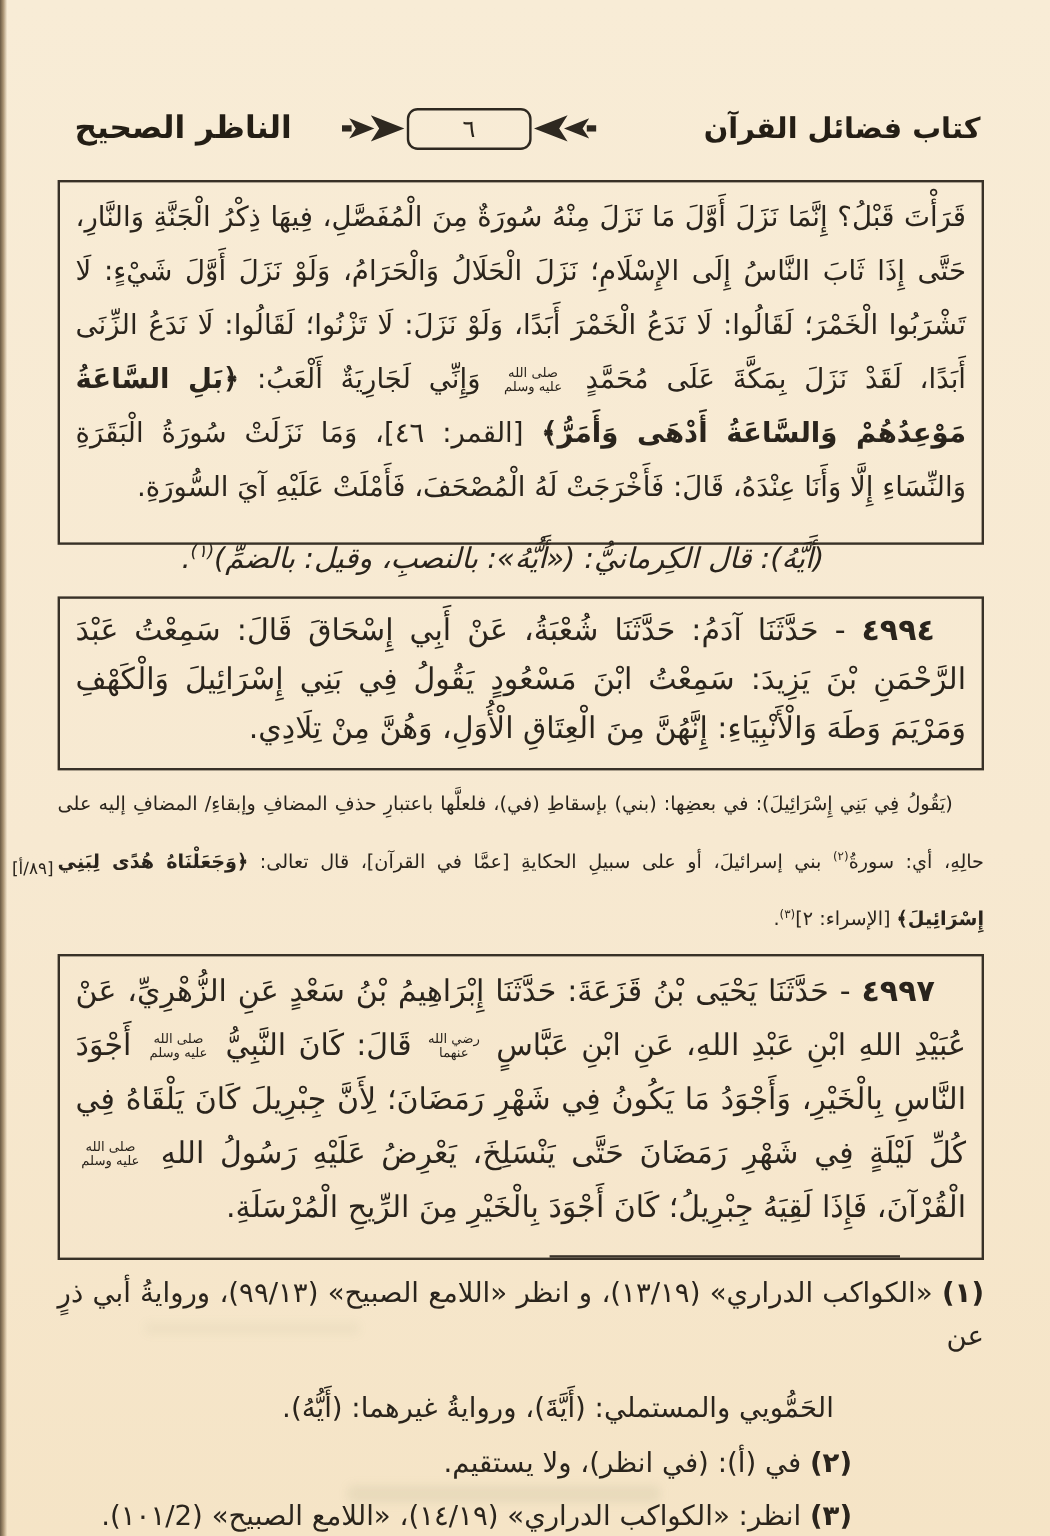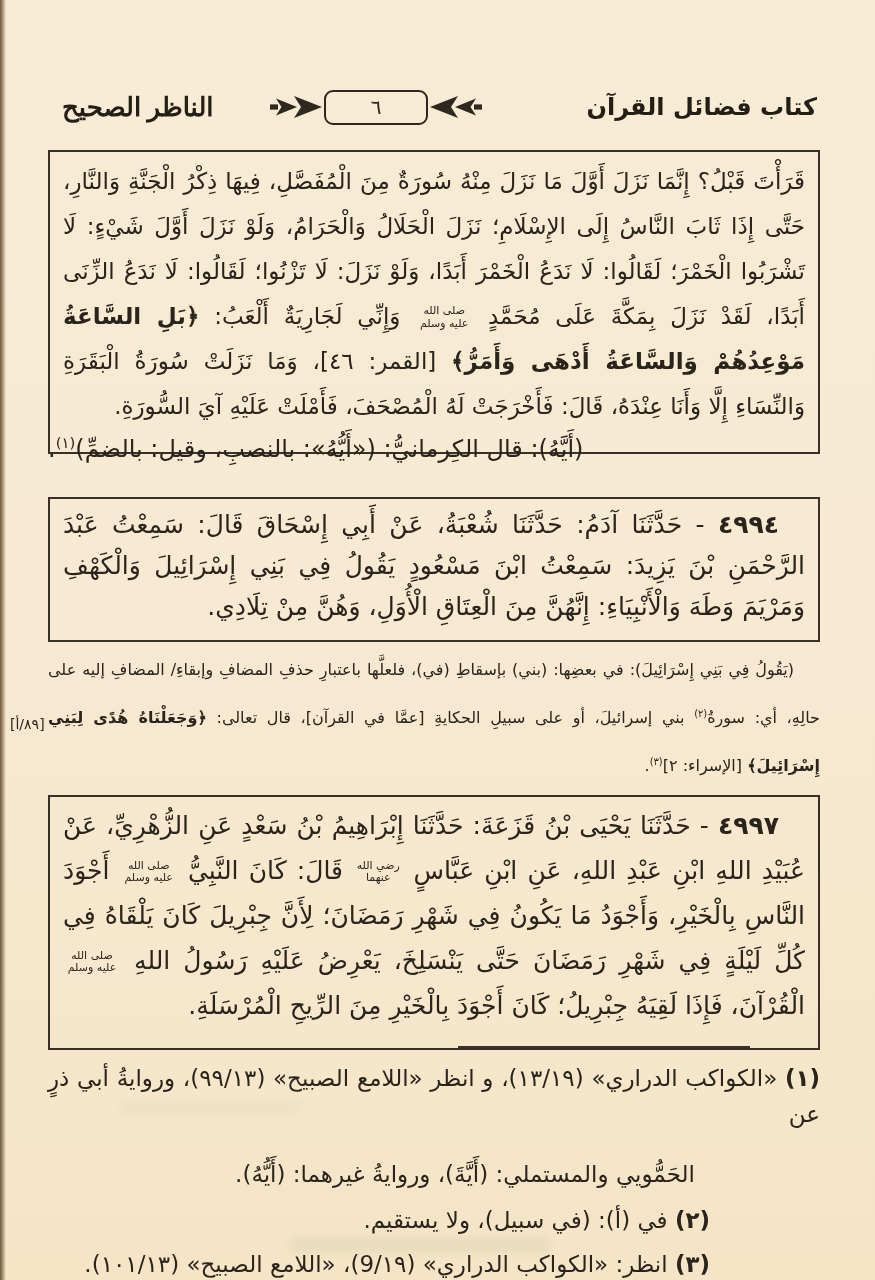--- a/index.html
+++ b/index.html
@@ -8,32 +8,32 @@
     background:linear-gradient(180deg,#f8ecd6 0%,#f7e9d1 55%,#f5e4c6 100%);
     font-family:"DejaVu Sans",sans-serif;color:#2a241c;direction:rtl;
   }
   .page-edge{position:absolute;left:0;top:0;bottom:0;width:6px;
     background:linear-gradient(90deg,#6a5a44 0%,#a89272 45%,rgba(170,150,115,0) 100%);}
   
   .header{position:absolute;top:84px;left:62px;right:58px;height:46px;
     display:flex;align-items:center;justify-content:space-between;}
   .header-title{font-weight:bold;color:#241e15;}
   .title-right{font-size:24px;margin-left:48px;}
-  .title-left{font-size:26px;font-family:Liberation Serif, serif;}
+  .title-left{font-size:26px;}
   .pagenum-group{display:flex;align-items:center;direction:ltr;gap:2px;}
   .pagenum-box{border:2.5px solid #2e2820;border-radius:9px;width:100px;height:31px;
     display:flex;align-items:center;justify-content:center;font-size:20px;}
   .orn{display:block;}
   .orn.flip{transform:scaleX(-1);}
   
   .block{position:absolute;left:48px;right:55px;font-size:25px;line-height:45px;
     text-align:justify;}
   .boxed{border:2px solid #383127;padding:7px 13px 0 13px;overflow:hidden;background:rgba(255,255,255,0.02);}
   .box-a{top:150px;height:293px;}
-  .comm-1{top:428px;text-align:left;text-indent:30px;line-height:42px;font-size:24px;}
+  .comm-1{top:444px;text-align:center;text-indent:30px;line-height:42px;font-size:24px;font-style:italic;}
   .box-b{top:497px;height:136px;line-height:41px;padding-top:5px;}
   .comm-2{top:646px;line-height:48px;font-size:16px;}
   .box-c{top:795px;height:245px;line-height:45px;padding-top:6px;}
   .indent{text-indent:26px;}
   .hnum{font-weight:bold;}
   .verse{font-weight:bold;}
   .vbracket{font-weight:bold;}
   .hon{display:inline-block;width:58px;font-size:11px;line-height:1.1;text-align:center;
     vertical-align:middle;text-indent:0;}
   .hon-short{width:50px;text-align:center;}
@@ -112,23 +112,23 @@
   <div class="footnotes">
     <div class="fn-line fn1-l1">
       <span class="fnnum">(١)</span>
       <span>«الكواكب الدراري» (١٣/١٩)، و انظر «اللامع الصبيح» (٩٩/١٣)، وروايةُ أبي ذرٍ عن</span>
     </div>
     <div class="fn-line fn1-l2">
       <span>الحَمُّويي والمستملي: (أَيَّةَ)، وروايةُ غيرهما: (أَيُّهُ).</span>
     </div>
     <div class="fn-line fn-indented">
       <span class="fnnum">(٢)</span>
-      <span>في (أ): (في سبيل)، ولا يستقيم.</span>
+      <span>في (أ): (في انظر)، ولا يستقيم.</span>
     </div>
     <div class="fn-line fn-indented">
       <span class="fnnum">(٣)</span>
-      <span>انظر: «الكواكب الدراري» (9/١٩)، «اللامع الصبيح» (١٠١/١٣).</span>
+      <span>انظر: «الكواكب الدراري» (١٤/١٩)، «اللامع الصبيح» (١٠١/2).</span>
     </div>
   </div>
 
   <div class="bleed bleed-1"></div>
   <div class="bleed bleed-2"></div>
 </div>
 
 </body></html>

